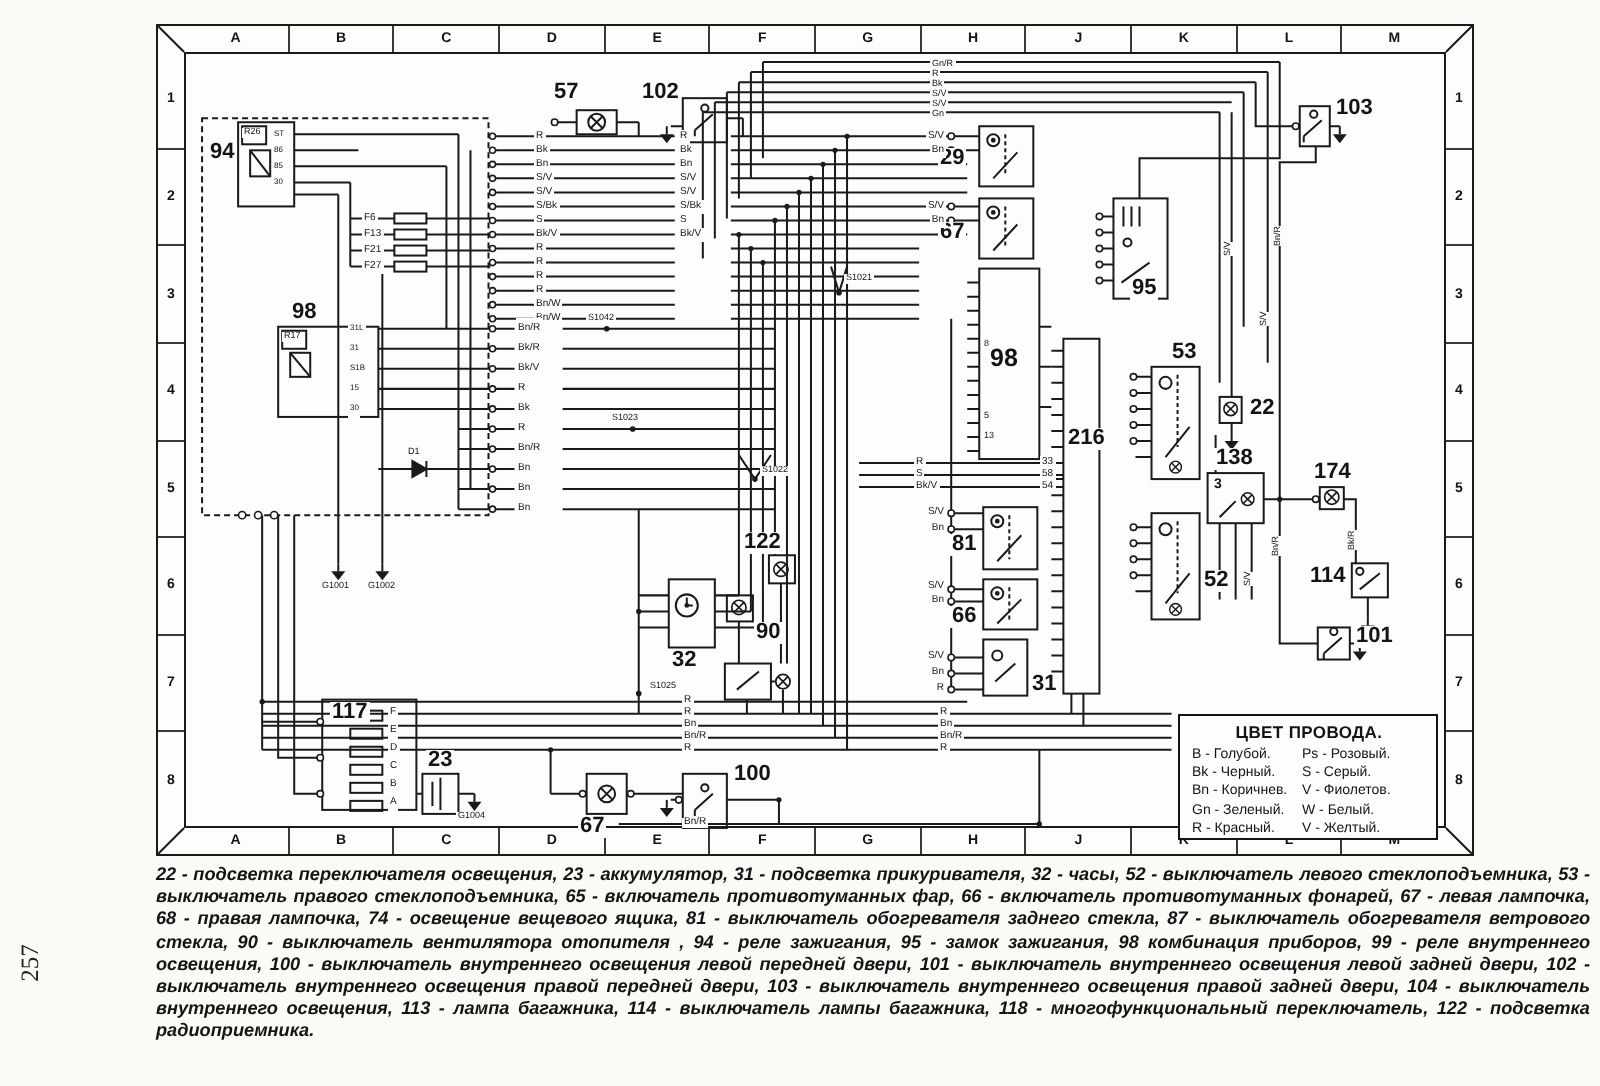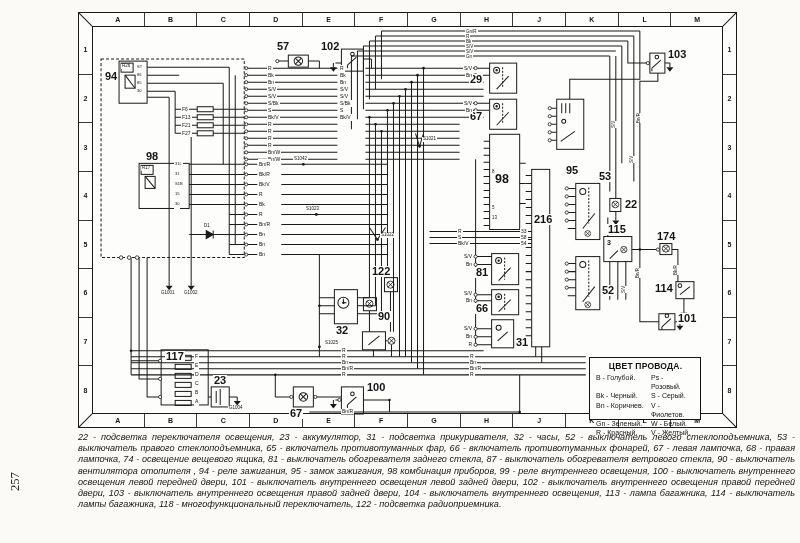--- a/index.html
+++ b/index.html
@@ -23,26 +23,26 @@
   .rot{position:absolute;font-size:4.5px;line-height:1;background:#fdfdfb;transform:rotate(-90deg);transform-origin:left top;white-space:nowrap}
   .vcol{position:absolute}
   .vcol>div{font-size:5px;line-height:7px;background:#fdfdfb;width:max-content;padding:0 1px}
   .lh10>div{line-height:10px}
   .lh9>div{line-height:9px}
   .lh8>div{line-height:8px}
   .lh6>div{line-height:6px}
   .lh5>div{line-height:5px;font-size:4.5px}
   .f4>div{font-size:4px}
   .ra{width:14px}.ra>div{margin-left:auto}
-  .legend{position:absolute;left:510px;top:344px;width:112px;height:63px;border:1.6px solid #141414;background:#fdfdfb;box-sizing:border-box;padding:3px 5px 0 6px;z-index:5}
+  .legend{position:absolute;left:510px;top:344px;width:130px;height:63px;border:1.6px solid #141414;background:#fdfdfb;box-sizing:border-box;padding:3px 5px 0 6px;z-index:5}
   .ltitle{font-size:8.5px;font-weight:bold;text-align:center;margin-bottom:2px;letter-spacing:.2px}
   .lgrid{display:grid;grid-template-columns:55px auto;font-size:7px;line-height:9.2px}
   .caption{position:absolute;left:78px;top:432px;width:717px;font-style:italic}
   .cap-title{font-size:10px;font-weight:bold;margin-bottom:1.5px}
-  .cap-body{font-size:9.1px;line-height:11.2px;text-align:justify;font-weight:400}
+  .cap-body{font-size:9.1px;line-height:11.2px;text-align:justify;font-weight:700}
 </style>
 </head>
 <body>
 
 <div class="pagenum">257</div>
 
 <div class="frame">
   <svg class="wires" viewBox="0 0 656 413" preserveAspectRatio="none">
     <defs>
       <g id="gnd">
@@ -366,26 +366,26 @@
   <span class="comp" style="left:25px;top:58px">94</span>
   <span class="comp" style="left:66px;top:138px">98</span>
   <span class="comp big" style="left:415px;top:160px">98</span>
   <span class="comp" style="left:454px;top:201px">216</span>
   <span class="comp" style="left:86px;top:338px">117</span>
   <span class="comp" style="left:134px;top:362px">23</span>
   <span class="comp" style="left:197px;top:28px">57</span>
   <span class="comp" style="left:241px;top:28px">102</span>
   <span class="comp" style="left:390px;top:61px">29</span>
   <span class="comp" style="left:390px;top:98px">67</span>
-  <span class="comp" style="left:486px;top:152px">95</span>
+  <span class="comp" style="left:486px;top:126px">95</span>
   <span class="comp" style="left:588px;top:36px">103</span>
-  <span class="comp" style="left:519px;top:158px">53</span>
+  <span class="comp" style="left:506px;top:158px">53</span>
   <span class="comp" style="left:522px;top:272px">52</span>
   <span class="comp" style="left:545px;top:186px">22</span>
-  <span class="comp" style="left:528px;top:211px">115</span>
+  <span class="comp" style="left:528px;top:211px">138</span>
   <span class="comp" style="left:577px;top:218px">174</span>
   <span class="comp" style="left:575px;top:270px">114</span>
   <span class="comp" style="left:598px;top:300px">101</span>
   <span class="comp" style="left:396px;top:254px">81</span>
   <span class="comp" style="left:396px;top:290px">66</span>
   <span class="comp" style="left:436px;top:324px">31</span>
   <span class="comp" style="left:256px;top:312px">32</span>
   <span class="comp" style="left:292px;top:253px">122</span>
   <span class="comp" style="left:298px;top:298px">90</span>
   <span class="comp" style="left:287px;top:369px">100</span>

